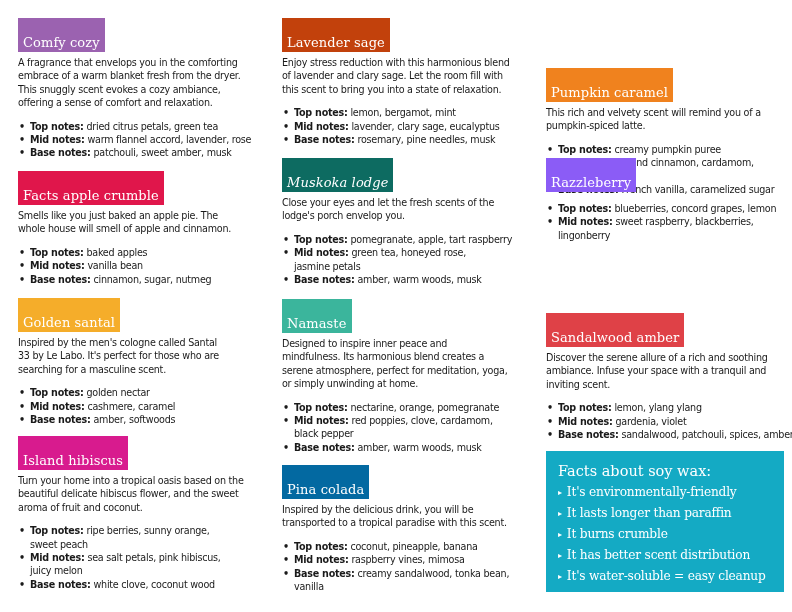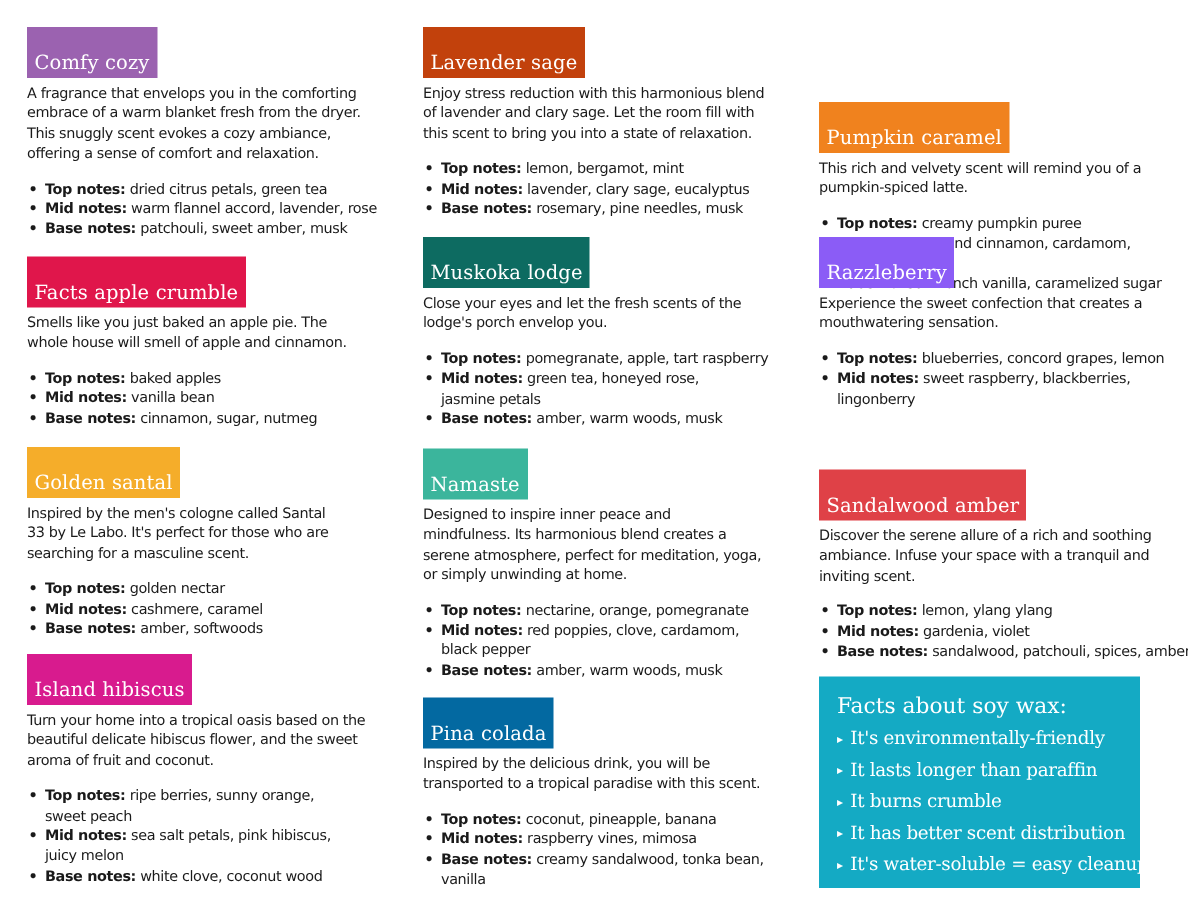--- a/index.html
+++ b/index.html
@@ -22,21 +22,21 @@
     ul.notes { list-style: none; margin: 10px 0 0 0; padding: 0; }
     ul.notes li {
       position: relative; padding-left: 12px; font-size: 9.6px; line-height: 13.4px;
       letter-spacing: -0.25px; white-space: nowrap;
     }
     ul.notes li::before {
       content: "\2022"; position: absolute; left: 1px; top: 0; font-weight: bold;
     }
     ul.notes li b { font-weight: bold; }
     .facts {
-      position: absolute; left: 546px; top: 451px; width: 214px; height: 141px;
+      position: absolute; left: 546px; top: 451px; width: 238px; height: 141px;
       background: #14aac4; color: #fff; box-sizing: border-box;
       padding: 10px 0 0 12px; font-family: "DejaVu Serif", serif;
     }
     .facts .facts-title { font-size: 14.5px; line-height: 20px; margin-bottom: 1px; }
     .facts ul { list-style: none; margin: 0; padding: 0; }
     .facts li { font-size: 12.2px; line-height: 20px; white-space: nowrap; letter-spacing: -0.2px; }
     .facts li .arrow { font-size: 8px; margin-right: 5px; vertical-align: 1px; }
   </style>
 </head>
 <body>
@@ -84,21 +84,21 @@
   <div class="section" style="left:12px;top:18px;">
     <span class="badge" style="background: #c2410c;">Lavender sage</span>
     <p class="desc">Enjoy stress reduction with this harmonious blend<br>of lavender and clary sage. Let the room fill with<br>this scent to bring you into a state of relaxation.</p>
     <ul class="notes">
         <li><b>Top notes:</b> lemon, bergamot, mint</li>
         <li><b>Mid notes:</b> lavender, clary sage, eucalyptus</li>
         <li><b>Base notes:</b> rosemary, pine needles, musk</li>
       </ul>
   </div>
   <div class="section" style="left:12px;top:158px;">
-    <span class="badge" style="background: rgb(13, 107, 97);">Muskoka lodge</span>
+    <span class="badge" style="background: rgb(13, 107, 97); font-style: italic;">Muskoka lodge</span>
     <p class="desc">Close your eyes and let the fresh scents of the<br>lodge's porch envelop you.</p>
     <ul class="notes">
         <li><b>Top notes:</b> pomegranate, apple, tart raspberry</li>
         <li><b>Mid notes:</b> green tea, honeyed rose,<br>jasmine petals</li>
         <li><b>Base notes:</b> amber, warm woods, musk</li>
       </ul>
   </div>
   <div class="section" style="left:12px;top:299px;">
     <span class="badge" style="background: rgb(59, 181, 156);">Namaste</span>
     <p class="desc">Designed to inspire inner peace and<br>mindfulness. Its harmonious blend creates a<br>serene atmosphere, perfect for meditation, yoga,<br>or simply unwinding at home.</p>
@@ -124,21 +124,20 @@
     <span class="badge" style="background: rgb(240, 130, 30);">Pumpkin caramel</span>
     <p class="desc">This rich and velvety scent will remind you of a<br>pumpkin-spiced latte.</p>
     <ul class="notes">
         <li><b>Top notes:</b> creamy pumpkin puree</li>
         <li><b>Mid notes:</b> ground cinnamon, cardamom,<br>clove leaf</li>
         <li><b>Base notes:</b> French vanilla, caramelized sugar</li>
       </ul>
   </div>
   <div class="section" style="left:11px;top:158px;">
     <span class="badge" style="background: #8b5cf6;">Razzleberry</span>
-    <p class="desc">Experience the sweet confection that creates a<br>mouthwatering sensation.</p>
     <ul class="notes">
         <li><b>Top notes:</b> blueberries, concord grapes, lemon</li>
         <li><b>Mid notes:</b> sweet raspberry, blackberries,<br>lingonberry</li>
       </ul>
   </div>
   <div class="section" style="left:11px;top:313px;">
     <span class="badge" style="background: rgb(223, 65, 71);">Sandalwood amber</span>
     <p class="desc">Discover the serene allure of a rich and soothing<br>ambiance. Infuse your space with a tranquil and<br>inviting scent.</p>
     <ul class="notes">
         <li><b>Top notes:</b> lemon, ylang ylang</li>

